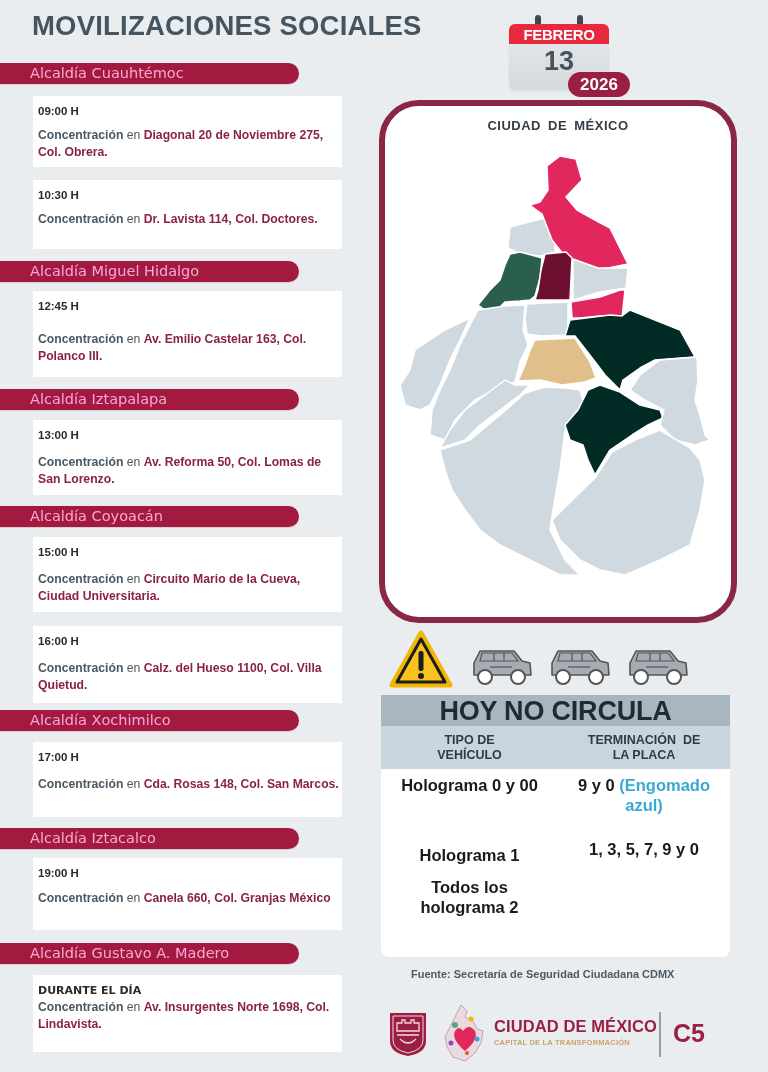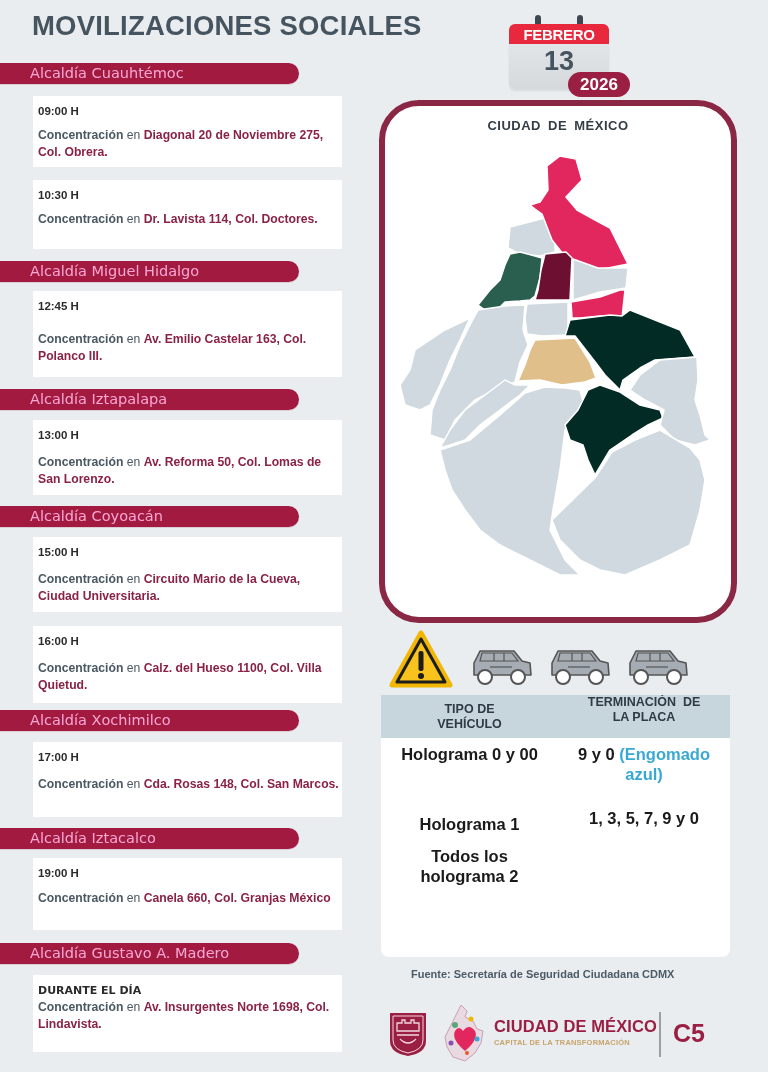--- a/index.html
+++ b/index.html
@@ -99,21 +99,21 @@
     height: 31px; background: #a8b6c0;
     text-align: center; font-weight: bold; font-size: 27px; color: #1f2a33;
     line-height: 33px; letter-spacing: -0.2px;
   }
   .hnc-head {
     height: 43px; background: #c7d5dd;
     display: flex; font-weight: bold; font-size: 12.5px; color: #2e3a44;
     line-height: 15px; text-align: center;
   }
   .hnc-head .c1 { width: 177px; padding-top: 7px; }
-  .hnc-head .c2 { width: 172px; }
+  .hnc-head .c2 { width: 172px; padding-top: 7px; }
   .hnc-row { display: flex; text-align: center; font-weight: bold; font-size: 16.5px; color: #1a1a1a; line-height: 20px; }
   .hnc-row .c1 { width: 177px; }
   .hnc-row .c2 { width: 172px; }
   .blue { color: #39a9d3; }
 
   .source {
     left: 395px; top: 968px; font-size: 11px; font-weight: bold; color: #4d5b66; padding-left: 16px;
   }
 
   
@@ -274,20 +274,21 @@
   <path d="M4 30 L4 18 L10 6 L44 6 L52 16 L60 18 L61 30 Z" fill="#a5acb3" stroke="#555" stroke-width="1.6" stroke-linejoin="round"></path>
   <path d="M12 8 L42 8 L48 16 L10 16 Z" fill="#a5acb3" stroke="#555" stroke-width="1.2"></path>
   <line x1="24" y1="8" x2="24" y2="16" stroke="#555" stroke-width="1.2"></line>
   <line x1="34" y1="8" x2="34" y2="16" stroke="#555" stroke-width="1.2"></line>
   <line x1="20" y1="22" x2="42" y2="22" stroke="#555" stroke-width="1.2"></line>
   <circle cx="15" cy="32" r="7" fill="#fff" stroke="#555" stroke-width="2"></circle>
   <circle cx="48" cy="32" r="7" fill="#fff" stroke="#555" stroke-width="2"></circle>
 </svg>
 
 <div class="abs hnc">
+  <div class="hnc-title">HOY NO CIRCULA</div>
   <div class="hnc-head">
     <div class="c1">
       <div>TIPO DE</div>
       <div>VEHÍCULO</div>
     </div>
     <div class="c2">
       <div style="white-space:pre">TERMINACIÓN  DE</div>
       <div>LA PLACA</div>
     </div>
   </div>

